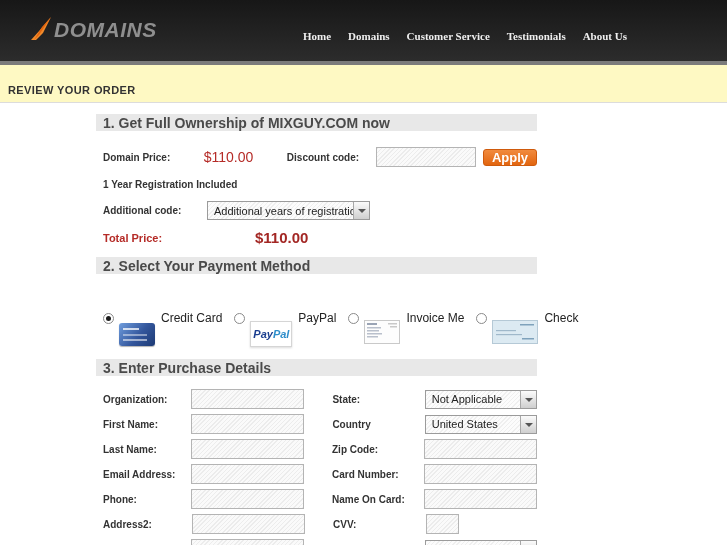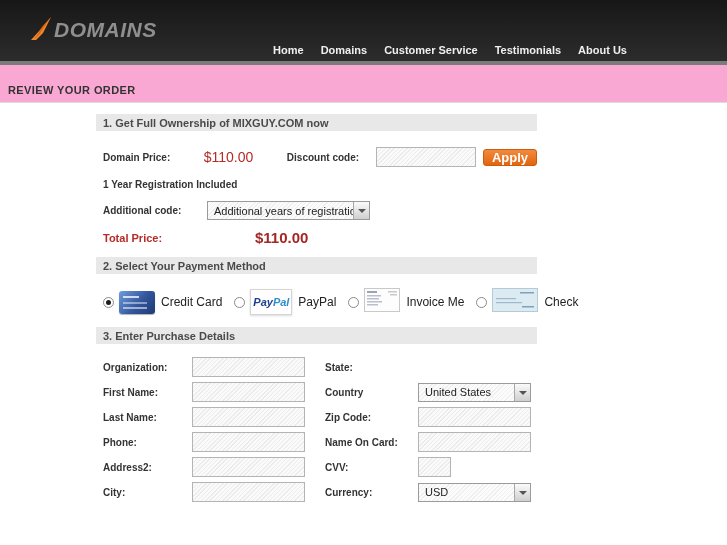--- a/index.html
+++ b/index.html
@@ -7,36 +7,36 @@
     font-family:"Liberation Sans", sans-serif; }
 
   
   .topbar { position:relative; height:61px;
     background:linear-gradient(#171717,#2c2c2c); }
   .logo { position:absolute; left:28px; top:17px; display:flex; align-items:flex-end;
     font-style:italic; font-weight:bold; font-size:21px; letter-spacing:.5px; }
   .logo .p1 { color:#f5f5f5; }
   .logo .p2 { color:#8f8f8f; margin-left:2px; }
   .logo svg { margin:0 0 1px 2px; }
-  .nav { position:absolute; right:100px; bottom:5px; display:flex; }
+  .nav { position:absolute; right:100px; bottom:19px; display:flex;font-family:Liberation Serif, serif; }
   .nav .nav-item { color:#efefef; font-size:11px; font-weight:bold;
     margin-left:17px; cursor:pointer; }
   .rule { height:4px; background:#7b7b7b; }
 
   
-  .review-strip { height:38px; background:#f9a8d4; border-bottom:1px solid #dcdcdc;
+  .review-strip { height:38px; background:#fef9c3; border-bottom:1px solid #dcdcdc;
     display:flex; align-items:flex-end; }
   .review-strip .ttl { font-size:11px; font-weight:bold; color:#333;
     letter-spacing:.4px; padding:0 0 6px 8px; }
 
   
   .content { margin-left:96px; width:441px; background:#fff; }
   .secbar { margin-top:11px; height:17px; background:#e8e8e8;
     display:flex; align-items:center; }
-  .secbar span { font-size:11px; font-weight:bold; color:#4a4a4a; padding-left:7px; }
+  .secbar span { font-size:14px; font-weight:bold; color:#4a4a4a; padding-left:7px; }
 
   .lbl { font-size:10px; font-weight:bold; color:#333; }
   .red { color:#b52b27; }
 
   
   .tin { border:1px solid #b4b4b4; height:20px; width:113px;
     background:#fafafa;
     background-image:repeating-linear-gradient(135deg,#ececec 0 1px,#fafafa 1px 3px);
     font-size:11px; padding:0 4px; color:#333; }
 
@@ -70,42 +70,42 @@
   .tp-label { margin-left:7px; width:104px; font-size:11px; font-weight:bold; }
   .tp-value { font-size:15px; font-weight:bold; color:#a32724; }
 
   
   .pm-row { margin-top:14px; margin-left:7px; display:flex; align-items:center;text-align:right; }
   .pm-item { display:flex; align-items:center; margin-right:12px; cursor:pointer; }
   .radio { width:11px; height:11px; border:1px solid #8a8a8a; border-radius:50%;
     background:#fff; position:relative; flex:0 0 auto; }
   .radio.checked::after { content:""; position:absolute; left:2px; top:2px;
     width:5px; height:5px; border-radius:50%; background:#1c1c1c; }
-  .pm-icon { margin-left:5px; flex:0 0 auto; }
+  .pm-icon { margin-left:5px; flex:0 0 auto;margin-top:32px; }
   .pm-label { font-size:12px; color:#222; margin-left:6px; white-space:nowrap; }
   .cc-card { width:36px; height:23px; border-radius:3px;
     background:linear-gradient(130deg,#6f9ddd 0%,#33569c 55%,#1d3a74 100%);
     position:relative; box-shadow:0 1px 1px rgba(0,0,0,.3); }
   .cc-card::before { content:""; position:absolute; left:4px; top:5px; width:16px;
     height:2px; background:rgba(255,255,255,.75); }
   .cc-card::after { content:""; position:absolute; left:4px; top:11px; width:24px;
     height:2px; background:rgba(255,255,255,.45); box-shadow:0 5px 0 rgba(255,255,255,.55); }
   .paypal-box { width:42px; height:26px; background:#fff; border:1px solid #d5d5d5;
     box-shadow:0 1px 2px rgba(0,0,0,.15); display:flex; align-items:center;
     justify-content:center; font-style:italic; font-weight:bold; font-size:11px; }
   .paypal-box .pp1 { color:#1b3e8f; }
   .paypal-box .pp2 { color:#2f8ecb; }
   .doc-box { display:block; }
 
   
   .form { margin-top:13px; }
   .frow { display:flex; align-items:center; height:20px; margin-bottom:5px; }
   .frow .l-label { margin-left:7px; width:89px; }
   .frow .l-field { width:113px; }
-  .frow .r-label { margin-left:20px; width:93px; }
+  .frow .r-label { margin-left:28px; width:93px; }
   .exp-month { width:52px; }
   .exp-year { width:55px; margin-left:6px; }
   .cvv { width:33px; }
 </style>
 </head>
 <body>
 
 <div class="topbar">
   <div class="logo">
     <svg width="22" height="24" viewBox="0 0 22 24">
@@ -214,39 +214,49 @@
   <div class="secbar">
     <span>3. Enter Purchase Details</span>
   </div>
 
   <div class="form">
 
     <div class="frow">
       <span class="lbl l-label">Organization:</span>
       <input class="tin l-field" style="">
       <span class="lbl r-label">State:</span>
+      <div class="sel">
+        <span class="sel-val">Not Applicable</span>
+        <span class="sel-arrow"></span>
+      </div>
     </div>
 
     <div class="frow">
       <span class="lbl l-label">First Name:</span>
       <input class="tin l-field" style="">
       <span class="lbl r-label">Country</span>
       <div class="sel">
         <span class="sel-val">United States</span>
         <span class="sel-arrow"></span>
       </div>
     </div>
 
     <div class="frow">
       <span class="lbl l-label">Last Name:</span>
       <input class="tin l-field" style="">
       <span class="lbl r-label">Zip Code:</span>
       <input class="tin" style="">
     </div>
 
+    <div class="frow">
+      <span class="lbl l-label">Email Address:</span>
+      <input class="tin l-field" style="">
+      <span class="lbl r-label">Card Number:</span>
+      <input class="tin" style="">
+    </div>
 
     <div class="frow">
       <span class="lbl l-label">Phone:</span>
       <input class="tin l-field" style="">
       <span class="lbl r-label">Name On Card:</span>
       <input class="tin" style="">
     </div>
 
 
     <div class="frow">

